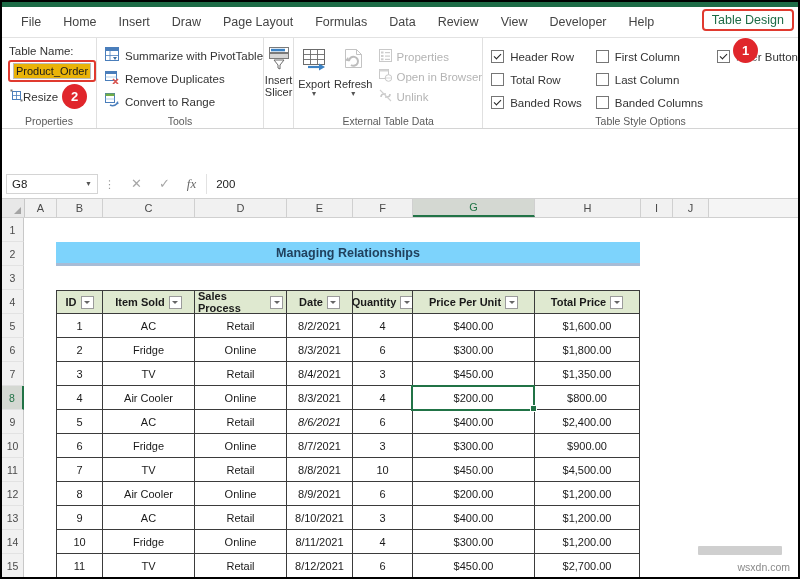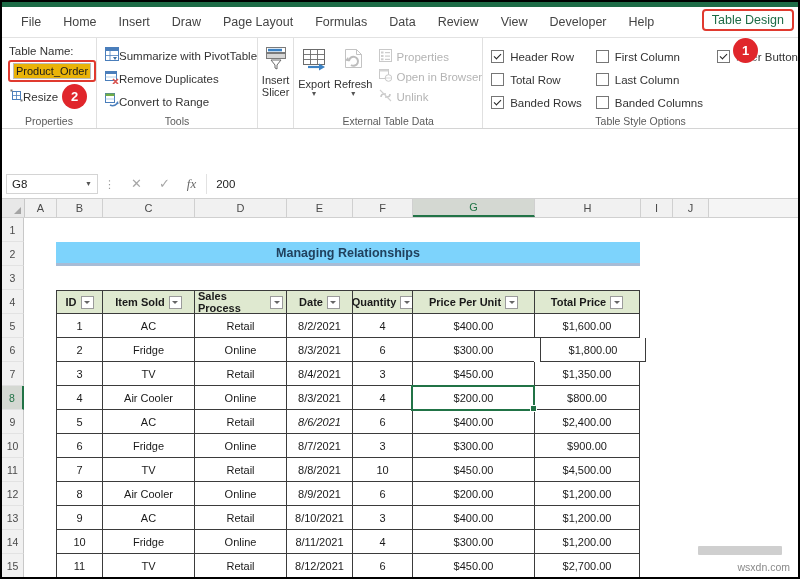--- a/index.html
+++ b/index.html
@@ -44,21 +44,21 @@
   }
   .tname-inner{
     display:block;width:100%;box-sizing:border-box;border:1px solid #bdbdbd;background:#eab308;
     font-size:11px;color:#1a1a1a;padding:1px 2px;font-family:"Liberation Sans", sans-serif;
   }
   .resize-row{display:flex;align-items:center;margin-top:6px;margin-left:2px;}
   .resize-row .lbl{font-size:11.5px;color:#333;}
 
   
   .g-tools{width:186px;padding-left:8px;}
-  .tool-item{display:flex;align-items:center;height:21px;margin-top:2px;}
+  .tool-item{display:flex;align-items:center;gap:6px;height:21px;margin-top:2px;}
   .tool-item .lbl{font-size:11.5px;color:#333;white-space:nowrap;}
 
   
   .g-slicer{width:48px;text-align:center;}
   .bigbtn{display:flex;flex-direction:column;align-items:center;padding-top:3px;}
   .bigbtn .lbl{font-size:11px;color:#333;line-height:12px;text-align:center;}
 
   
   .g-ext{width:222px;display:flex;padding-left:4px;}
   .ext-left{display:flex;gap:4px;padding-top:2px;}
@@ -497,21 +497,21 @@
             <div class="gcell" style="flex-basis: 36px; width: 36px;"></div>
           </div>
           <div class="grow">
             <div class="gcell" style="flex-basis: 32px; width: 32px;"></div>
             <div class="tcell" style="flex-basis: 46px; width: 46px;">2</div>
             <div class="tcell" style="flex-basis: 92px; width: 92px;">Fridge</div>
             <div class="tcell" style="flex-basis: 92px; width: 92px;">Online</div>
             <div class="tcell" style="flex-basis: 66px; width: 66px;">8/3/2021</div>
             <div class="tcell" style="flex-basis: 60px; width: 60px;">6</div>
             <div class="tcell" style="flex-basis: 122px; width: 122px;">$300.00</div>
-            <div class="tcell last" style="flex-basis: 106px; width: 106px; margin-left: 6px;">$1,800.00</div>
+            <div class="tcell last" style="flex-basis: 106px; width: 106px;">$1,800.00</div>
             <div class="gcell" style="flex-basis: 32px; width: 32px;"></div>
             <div class="gcell" style="flex-basis: 36px; width: 36px;"></div>
           </div>
           <div class="grow banded">
             <div class="gcell" style="flex-basis: 32px; width: 32px;"></div>
             <div class="tcell" style="flex-basis: 46px; width: 46px;">3</div>
             <div class="tcell" style="flex-basis: 92px; width: 92px;">TV</div>
             <div class="tcell" style="flex-basis: 92px; width: 92px;">Retail</div>
             <div class="tcell" style="flex-basis: 66px; width: 66px;">8/4/2021</div>
             <div class="tcell" style="flex-basis: 60px; width: 60px;">3</div>

